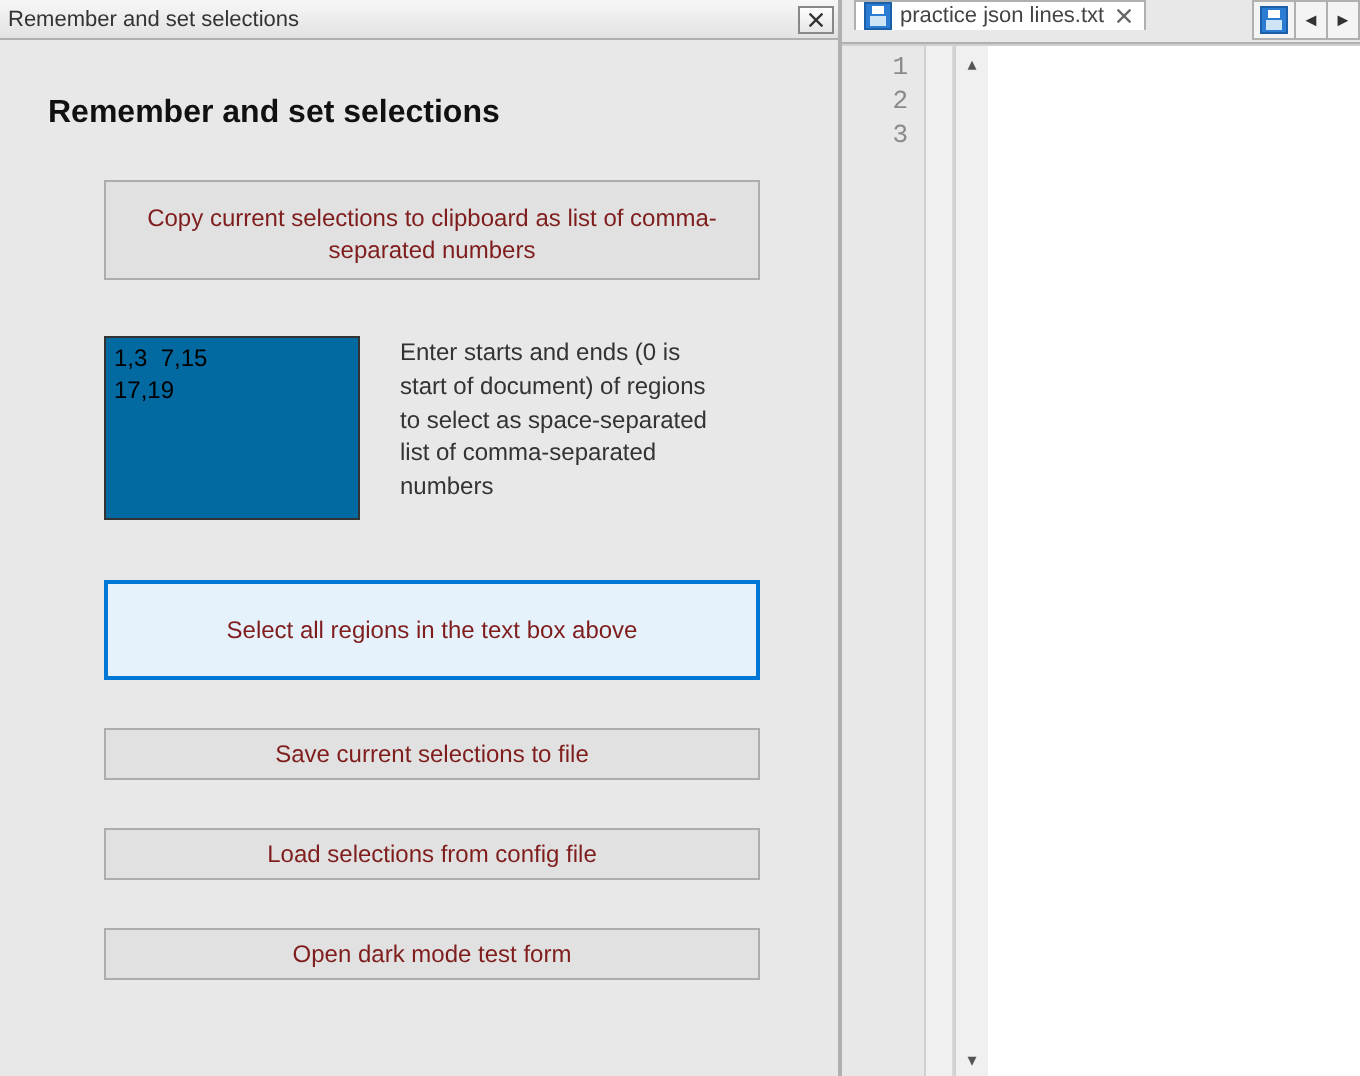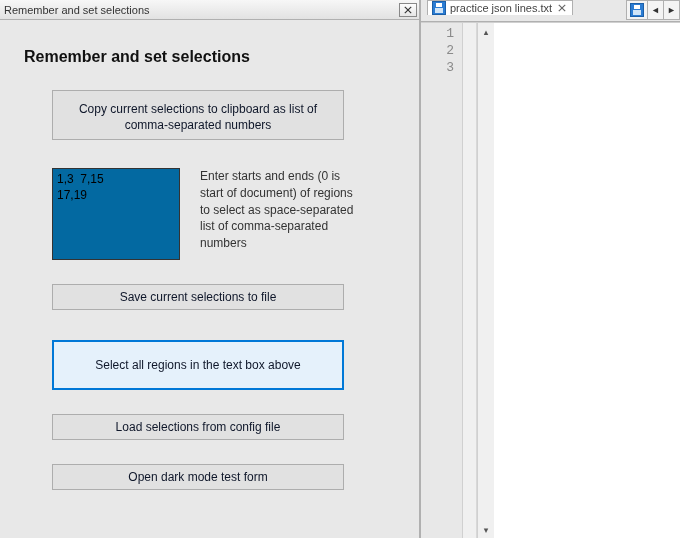--- a/index.html
+++ b/index.html
@@ -56,26 +56,26 @@
     overflow: hidden;
   }
   .panel-heading {
     font-weight: bold;
     font-size: 16px;
     color: #111;
     margin: 18px 0 24px 6px;
   }
   .big-button {
     display: block;
-    width: 292px;
+    width: 328px;
     margin: 0 0 0 34px;
     background: #e1e1e1;
     border: 1px solid #adadad;
     font-size: 12px;
-    color: #0f172a;
+    color: #7f1d1d;
     text-align: center;
     cursor: pointer;
     line-height: 1.35;
   }
   .btn-copy { height: 50px; padding: 10px 20px; }
   .btn-select {
     height: 50px; padding: 10px 20px;
     border: 2px solid #0078d7;
     background: #e5f1fb;
     margin-top: 30px;
@@ -275,23 +275,23 @@
     <div class="panel-heading">Remember and set selections</div>
 
     <button class="big-button btn-copy">Copy current selections to clipboard as list of comma-separated numbers</button>
 
     <div class="row">
       <textarea class="regions-box" style="">1,3  7,15
 17,19</textarea>
       <div class="regions-help">Enter starts and ends (0 is start of document) of regions to select as space-separated list of  comma-separated numbers</div>
     </div>
 
+    <button class="big-button btn-select">Select all regions in the text box above</button>
+
     <button class="big-button btn-thin">Save current selections to file</button>
-
-    <button class="big-button btn-select">Select all regions in the text box above</button>
 
     <button class="big-button btn-thin">Load selections from config file</button>
 
     <button class="big-button btn-thin">Open dark mode test form</button>
   </div>
 </div>
 
 <div class="right-panel">
   <div class="tabbar">
     <div class="tabbar-pad"></div>

